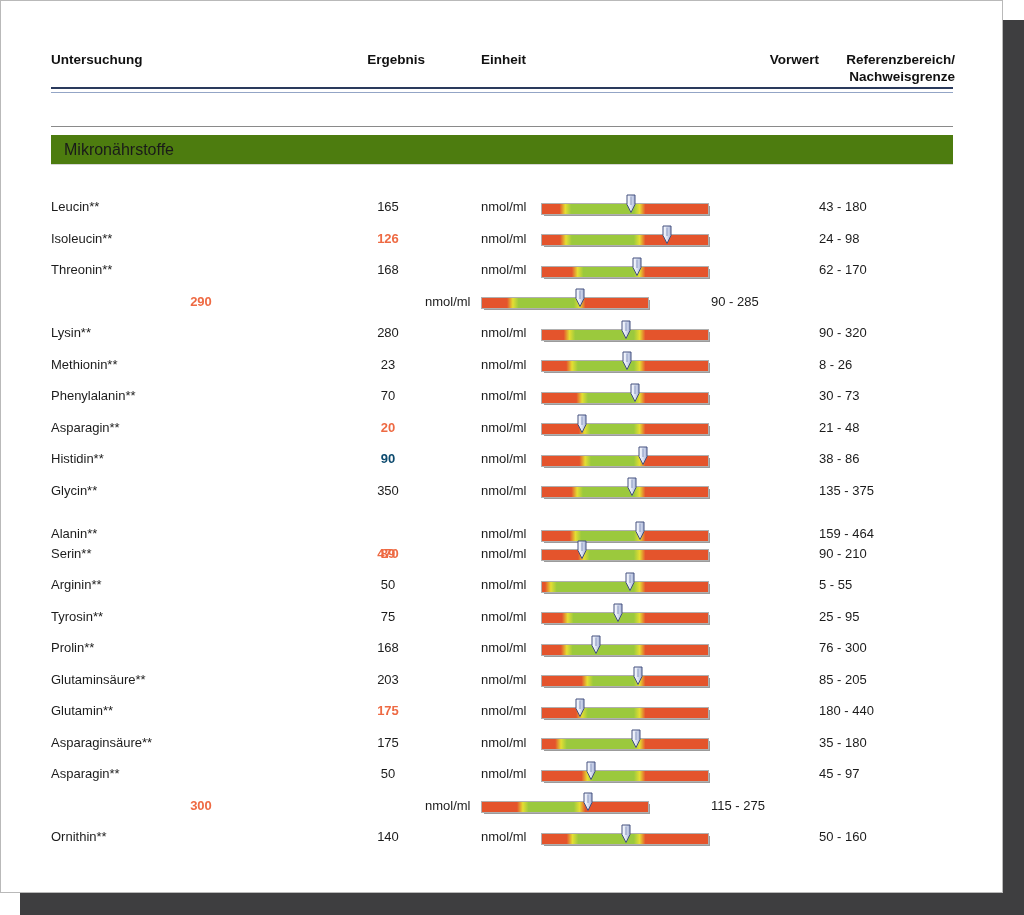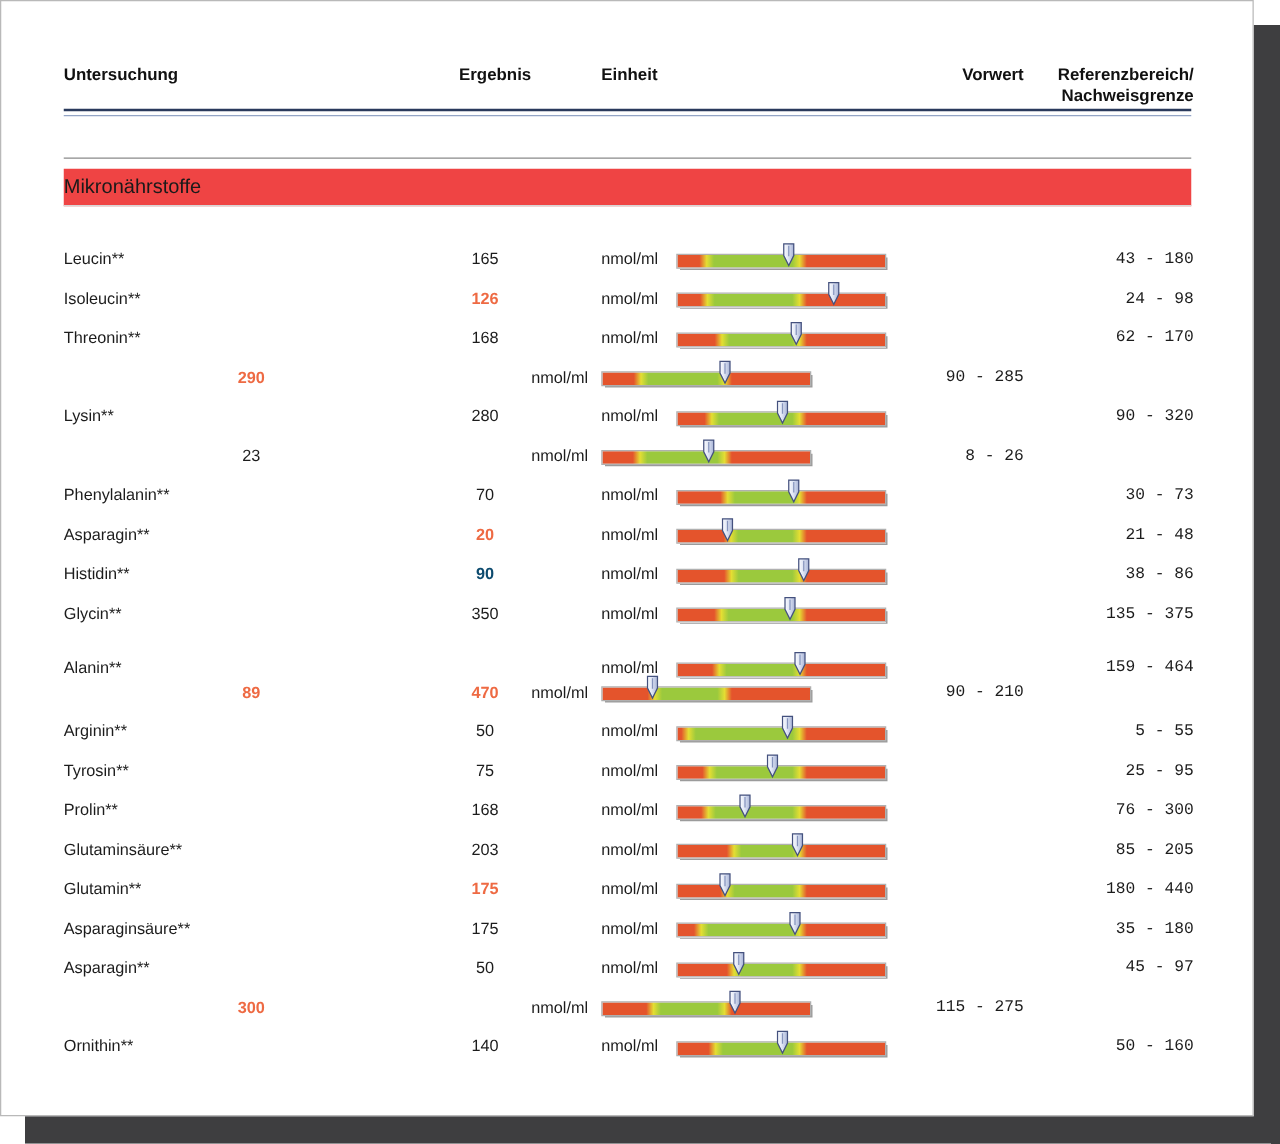--- a/index.html
+++ b/index.html
@@ -23,37 +23,37 @@
     display:grid;
     grid-template-columns:300px 74px 56px 60px 170px 108px 136px;
     align-items:start;
     font-size:13.5px;font-weight:bold;color:#111;line-height:17px;
   }
   .th-right{text-align:right;}
   .rule-blue-dark{height:0;border-top:2px solid #2a3a5c;margin-top:2px;}
   .rule-blue-light{height:0;border-top:1px solid #93a5c6;margin-top:3px;}
   .rule-gray{height:0;border-top:1px solid #8a8a8a;margin-top:33px;}
   .section-band{
-    margin-top:8px;height:30px;background:#ef4444;
+    margin-top:8px;height:30px;background:#4d7c0f;
     border-bottom:1px solid #d6d6d6;
     display:flex;align-items:center;
-    font-size:16px;color:#1a1a1a;padding-left:0;box-sizing:border-box;
+    font-size:16px;color:#1a1a1a;padding-left:13px;box-sizing:border-box;
   }
   
   .rows{margin-top:26px;}
   .row{
     display:grid;
     grid-template-columns:300px 74px 56px 60px 170px 108px 136px;
     align-items:center;height:31.5px;
     font-size:13px;color:#1c1c1c;
   }
   .cell-result{text-align:center;}
   .cell-result.abnormal{font-weight:bold;}
   .cell-unit{padding-left:0;}
-  .cell-right{text-align:right;font-family:Liberation Mono, monospace;}
+  .cell-right{text-align:left;}
   .bar-wrap{position:relative;width:166px;height:10px;margin-top:2px;}
   .bar-track{
     position:absolute;left:0;top:0;width:166px;height:10px;
     border:1px solid #b0b0b0;
     box-shadow:2px 2px 0 -1px #9b9b9b;
   }
   .marker{
     position:absolute;top:-9px;width:10px;height:20px;
   }
   .marker svg{display:block;}
@@ -186,20 +186,21 @@
                   <path d="M1 1 H9 V10.5 L5 18.5 L1 10.5 Z" fill="url(#nibGrad)" stroke="#44517e" stroke-width="1"></path>
                   <line x1="5" y1="2.5" x2="5" y2="11" stroke="#8694bd" stroke-width="1"></line>
                 </svg>
               </div>
             </div>
           </div>
           <div class="cell-right"></div>
           <div class="cell-right">90 - 320</div>
         </div>
         <div class="row">
+          <div>Methionin**</div>
           <div class="cell-result">23</div>
           <div></div>
           <div class="cell-unit">nmol/ml</div>
           <div>
             <div class="bar-wrap">
               <div class="bar-track" style="background: linear-gradient(90deg, rgb(228, 84, 44) 0%, rgb(228, 84, 44) 14.5995%, rgb(228, 222, 51) 18.0995%, rgb(155, 201, 61) 21.5995%, rgb(155, 201, 61) 55.3235%, rgb(228, 222, 51) 58.8235%, rgb(228, 84, 44) 62.3235%, rgb(228, 84, 44) 100%);"></div>
               <div class="marker" style="left: calc(52.0362% - 5px);">
                 <svg width="10" height="20" viewBox="0 0 10 20">
                   <path d="M1 1 H9 V10.5 L5 18.5 L1 10.5 Z" fill="url(#nibGrad)" stroke="#44517e" stroke-width="1"></path>
                   <line x1="5" y1="2.5" x2="5" y2="11" stroke="#8694bd" stroke-width="1"></line>
@@ -299,20 +300,21 @@
                   <path d="M1 1 H9 V10.5 L5 18.5 L1 10.5 Z" fill="url(#nibGrad)" stroke="#44517e" stroke-width="1"></path>
                   <line x1="5" y1="2.5" x2="5" y2="11" stroke="#8694bd" stroke-width="1"></line>
                 </svg>
               </div>
             </div>
           </div>
           <div class="cell-right"></div>
           <div class="cell-right">159 - 464</div>
         </div>
         <div class="row">
+          <div>Serin**</div>
           <div class="cell-result abnormal" style="color: rgb(238, 106, 67);">89</div>
           <div></div>
           <div class="cell-unit">nmol/ml</div>
           <div>
             <div class="bar-wrap">
               <div class="bar-track" style="background: linear-gradient(90deg, rgb(228, 84, 44) 0%, rgb(228, 84, 44) 21.7101%, rgb(228, 222, 51) 25.2101%, rgb(155, 201, 61) 28.7101%, rgb(155, 201, 61) 55.3235%, rgb(228, 222, 51) 58.8235%, rgb(228, 84, 44) 62.3235%, rgb(228, 84, 44) 100%);"></div>
               <div class="marker" style="left: calc(24.93% - 5px);">
                 <svg width="10" height="20" viewBox="0 0 10 20">
                   <path d="M1 1 H9 V10.5 L5 18.5 L1 10.5 Z" fill="url(#nibGrad)" stroke="#44517e" stroke-width="1"></path>
                   <line x1="5" y1="2.5" x2="5" y2="11" stroke="#8694bd" stroke-width="1"></line>

